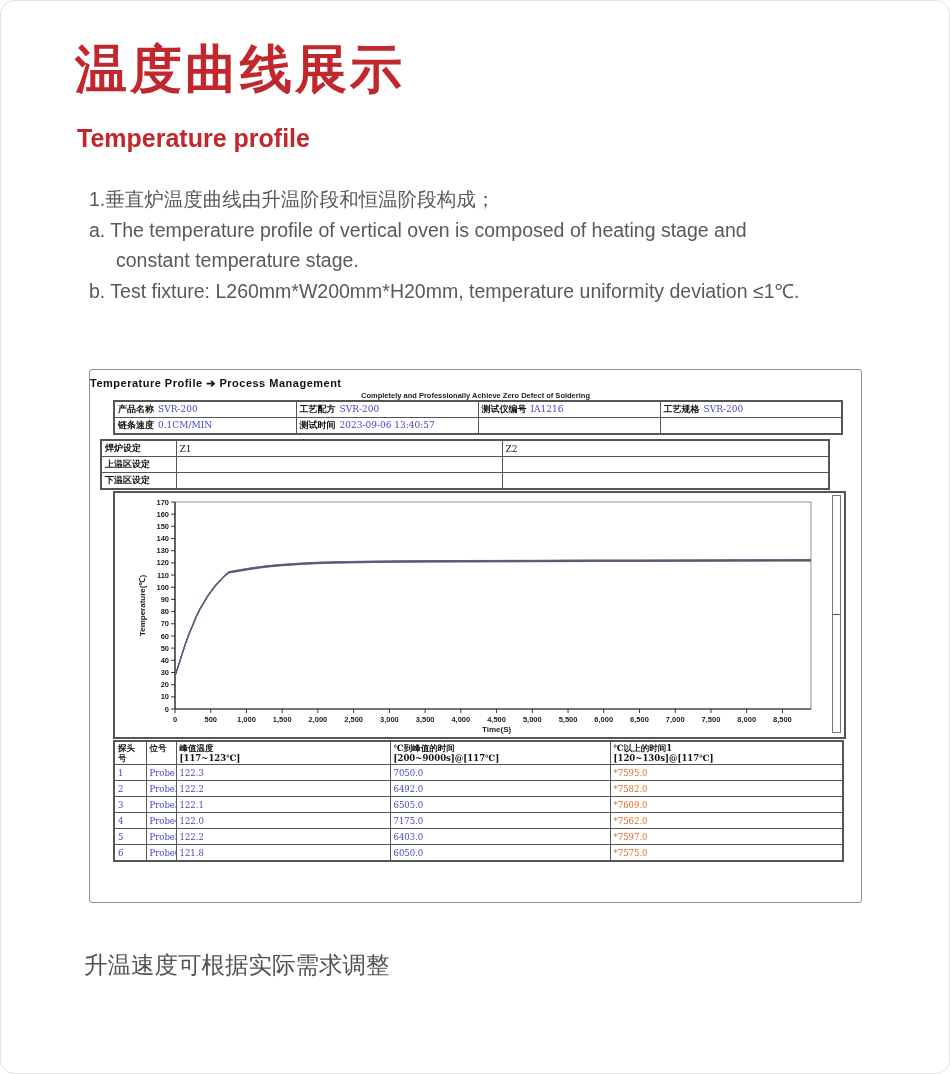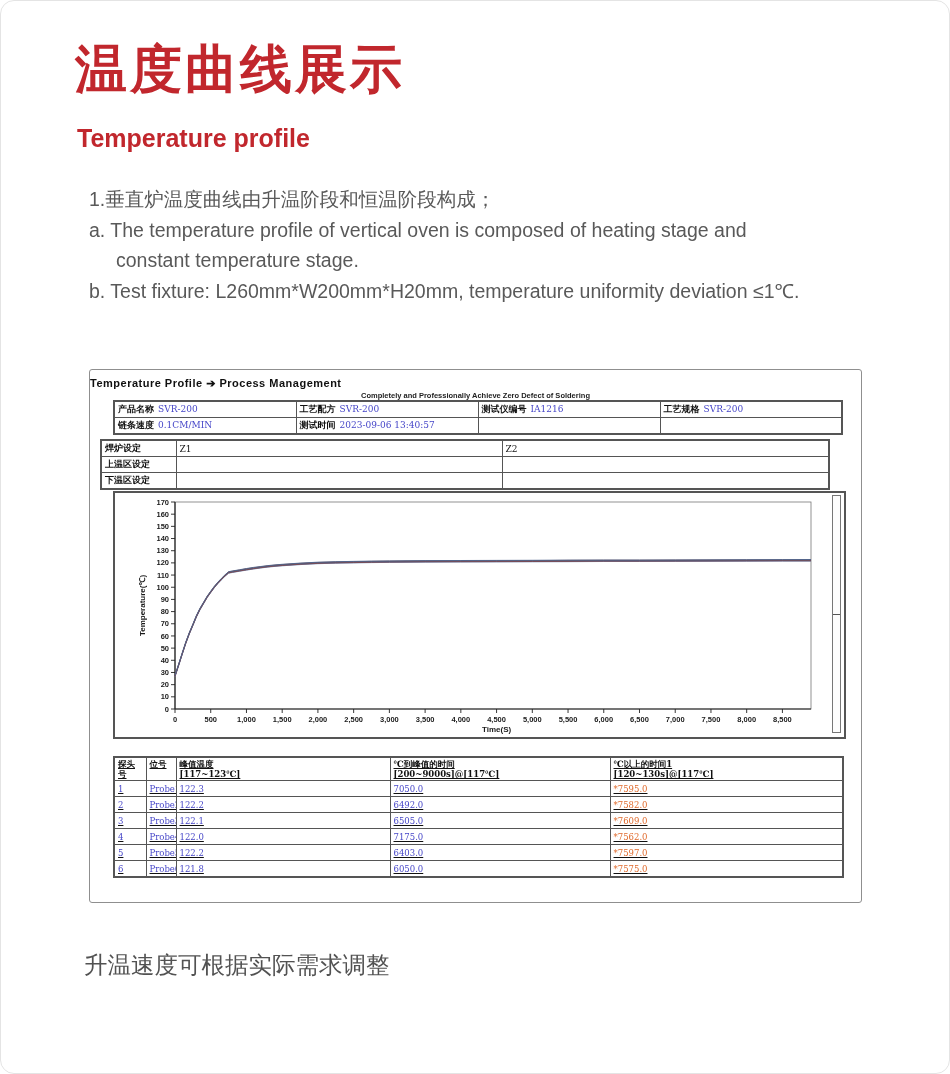--- a/index.html
+++ b/index.html
@@ -30,21 +30,21 @@
   .lbl{font-weight:700;color:#111;}
   .val{color:var(--rpt-blue,#4646c8);margin-left:4px;}
   
   .chart-box{position:absolute;left:23px;top:121px;width:733px;height:248px;border:2px solid #555;
              box-sizing:border-box;background:#fff;}
   .chart-box svg{position:absolute;left:0;top:0;}
   .scrollbar{position:absolute;right:3px;top:2px;width:9px;height:238px;border:1px solid #777;
              box-sizing:border-box;background:#fdfdfd;}
   .scrollbar-divider{position:absolute;top:50%;left:0;right:0;border-top:1px solid #555;}
   
-  .probe-table{left:23px;top:386px;width:616px;text-decoration:underline;}
+  .probe-table{left:23px;top:370px;width:616px;}
   .probe-table th{border:1px solid #555;padding:1px 3px;font-size:8.5px;text-align:left;
                   vertical-align:top;font-weight:700;color:#111;height:20px;line-height:10px;}
   .probe-table td{height:12px;font-size:8.5px;}
   .blue{color:var(--rpt-blue,#4646c8);}
   .orange{color:var(--rpt-orange,#e06a2c);}
   
   .footer-zh{position:absolute;left:83px;top:948px;font-size:23.5px;color:#525252;}
   .footer-en{position:absolute;left:83px;top:983px;font-size:24.5px;color:#565656;}
 </style>
 </head>

